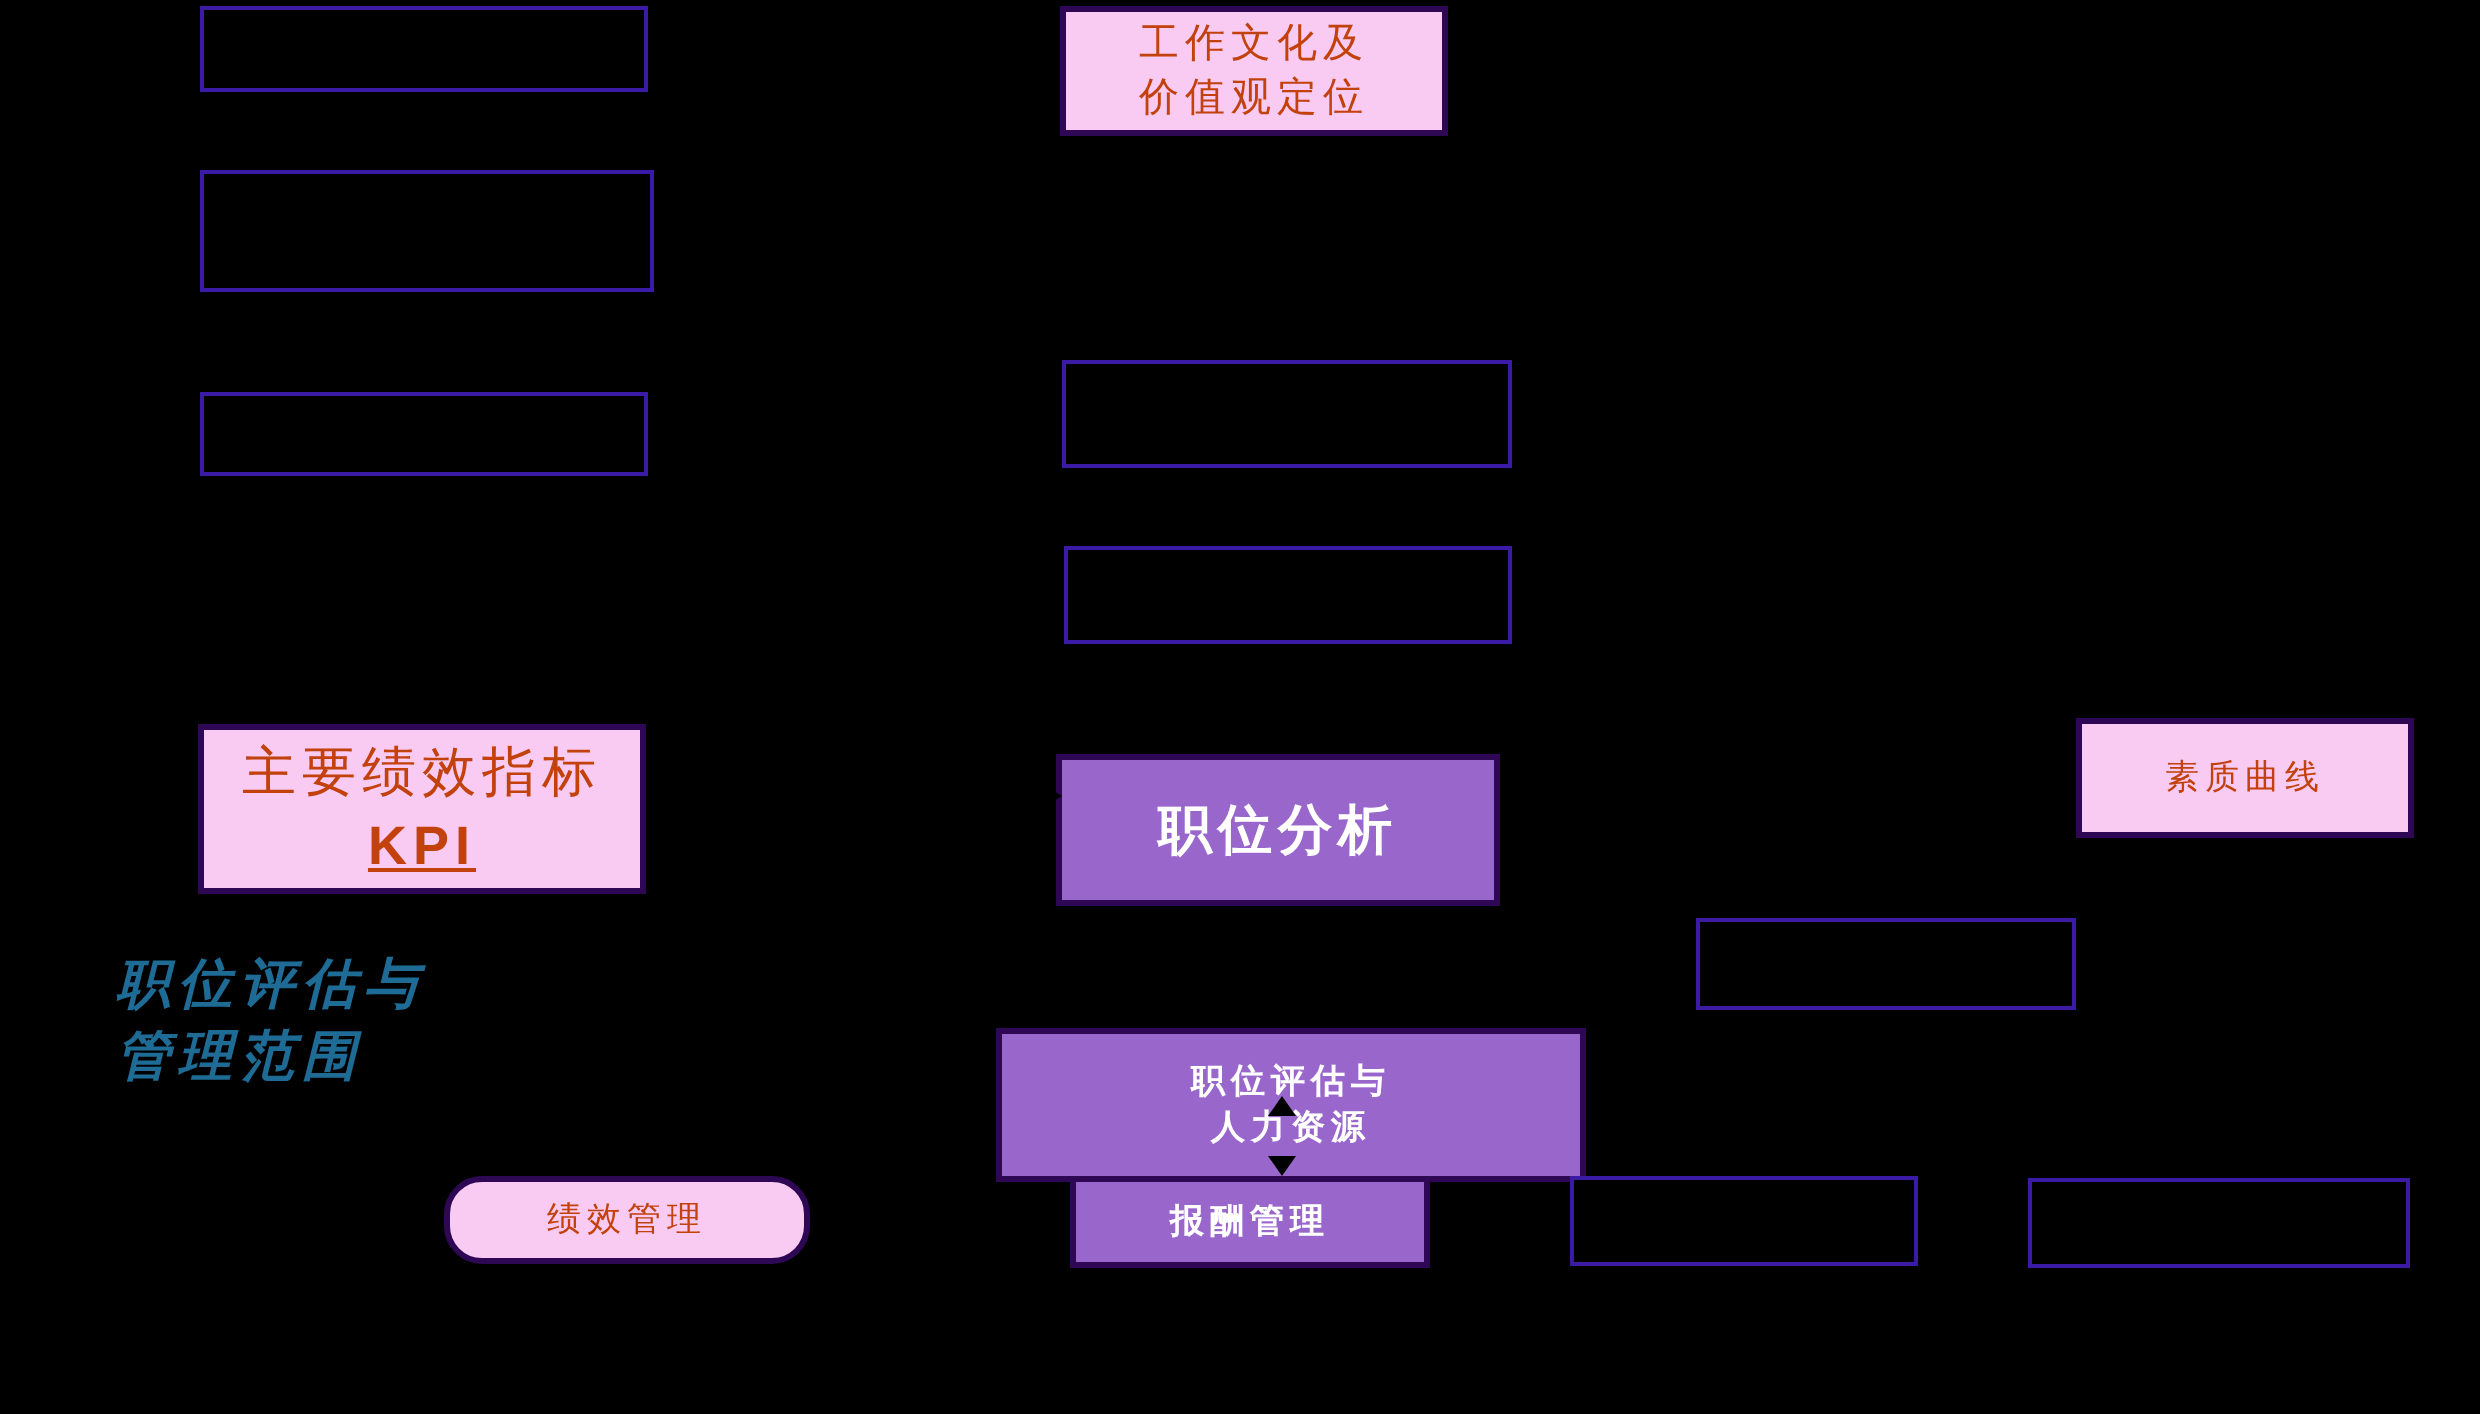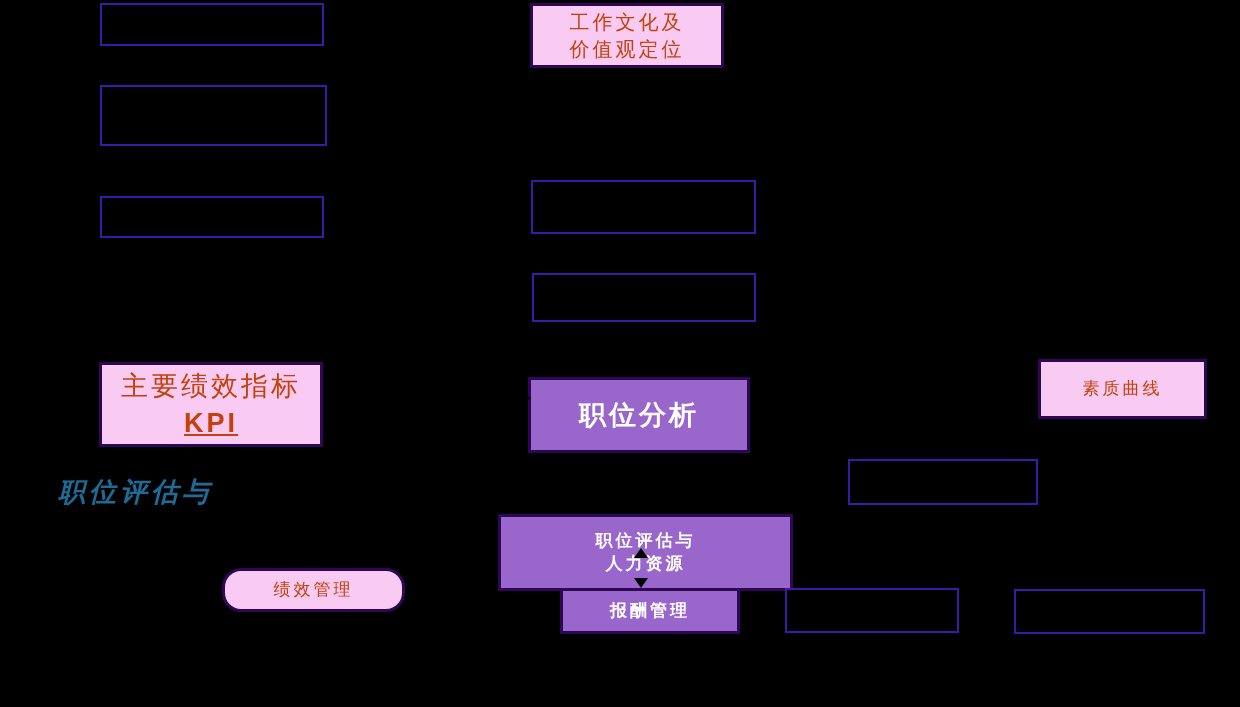--- a/index.html
+++ b/index.html
@@ -56,27 +56,28 @@
 
   <div class="box empty-box" style="left:848px;top:459px;width:190px;height:46px;"></div>
 
   <div class="box purple-box fs23" style="left:498px;top:478px;width:295px;height:77px;margin-top:36px;">
     <span class="line">职位评估与</span>
     <span class="line">人力资源</span>
   </div>
 
   <div class="scope" style="left:58px;top:474px;">
     <span class="line">职位评估与</span>
+    <span class="line">管理范围</span>
   </div>
 
-  <div class="box pink-box fs23" style="left:222px;top:568px;width:183px;height:44px;border-radius:19px;">
+  <div class="box pink-box fs23" style="left:222px;top:588px;width:183px;height:44px;border-radius:19px;">
     <span class="line">绩效管理</span>
   </div>
 
-  <div class="box purple-box fs23" style="left:560px;top:588px;width:180px;height:46px;">
+  <div class="box purple-box fs23" style="left:535px;top:588px;width:180px;height:46px;">
     <span class="line">报酬管理</span>
   </div>
 
   <div class="box empty-box" style="left:785px;top:588px;width:174px;height:45px;"></div>
   <div class="box empty-box" style="left:1014px;top:589px;width:191px;height:45px;"></div>
 
   <div class="arrow arrow-down" style="left:634px;top:352px;z-index:5;"></div>
   <div class="arrow arrow-right" style="left:521px;top:392px;z-index:5;"></div>
   <div class="arrow arrow-up" style="left:634px;top:548px;z-index:5;"></div>
   <div class="arrow arrow-down" style="left:634px;top:578px;z-index:5;"></div>

